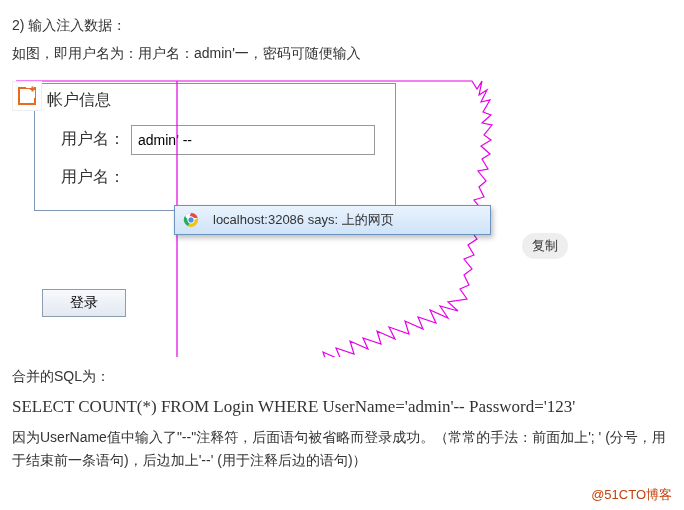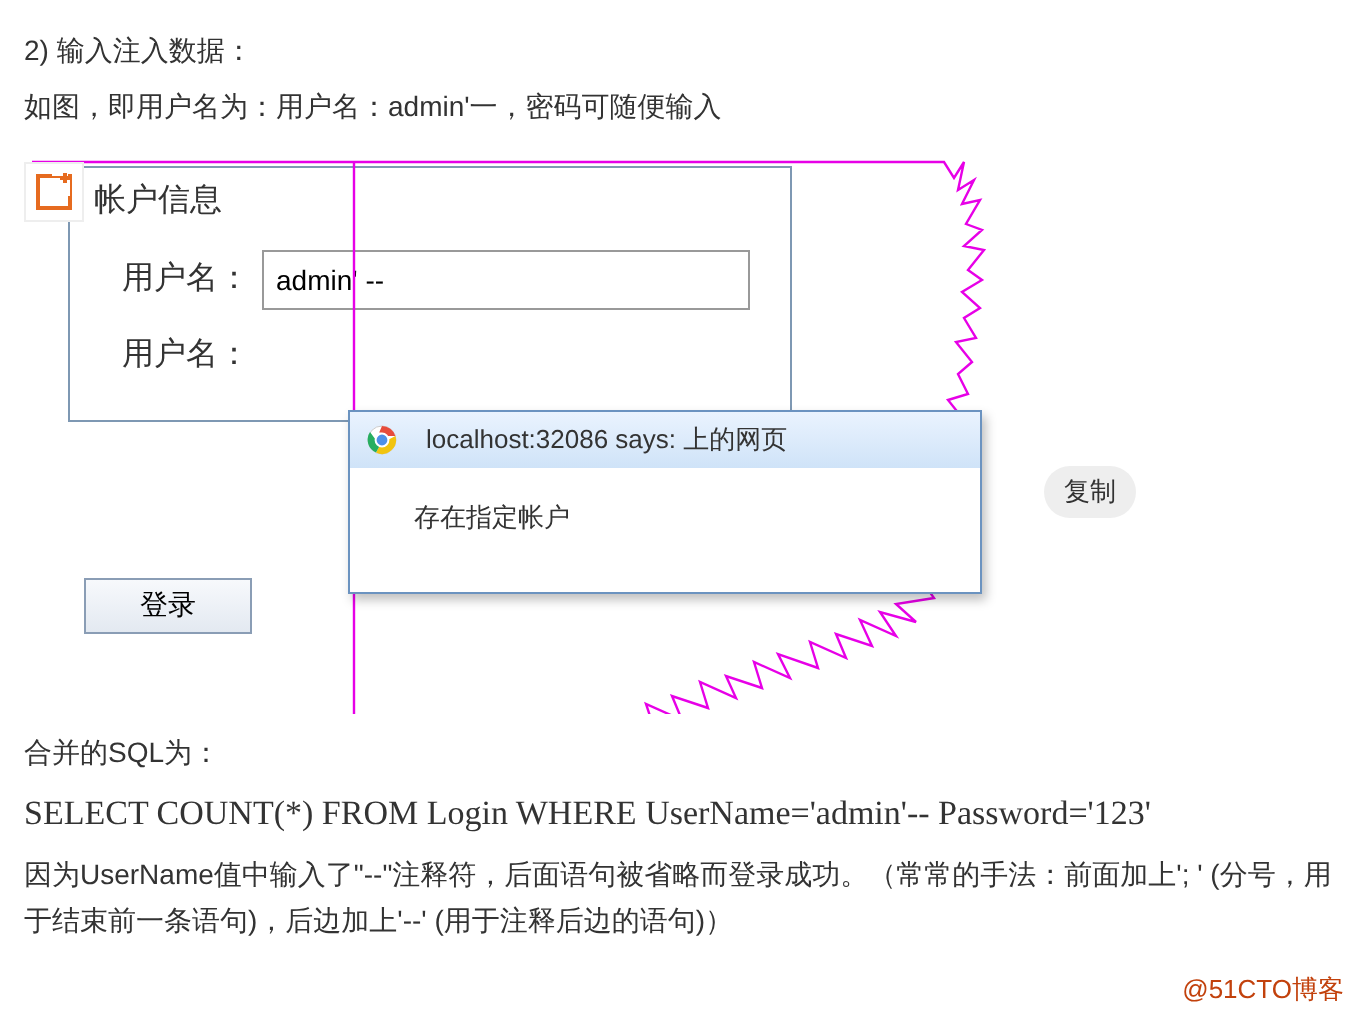--- a/index.html
+++ b/index.html
@@ -169,21 +169,20 @@
             <circle cx="8" cy="8" r="7" fill="#fff" stroke="#ccc" stroke-width="0.5"></circle>
             <path d="M8 1 A7 7 0 0 1 14.7 6 L9.5 6 A3 3 0 0 0 6.6 4.2 Z" fill="#e74c3c"></path>
             <path d="M14.7 6 A7 7 0 0 1 5 14.3 L7.4 10 A3 3 0 0 0 10.9 8 L14.7 6 Z" fill="#f1c40f"></path>
             <path d="M5 14.3 A7 7 0 0 1 2 4 L5.4 8.6 A3 3 0 0 0 7.4 10 Z" fill="#27ae60"></path>
             <circle cx="8" cy="8" r="3.2" fill="#4d90e8"></circle>
             <circle cx="8" cy="8" r="3.2" fill="none" stroke="#fff" stroke-width="1"></circle>
           </svg>
         </span>
         <span>localhost:32086 says: 上的网页</span>
       </div>
-      <div class="dialog-body">存在指定帐户</div>
     </div>
 
     <svg class="jagged-border" viewBox="0 0 485 280" preserveAspectRatio="none">
       <path d="M4 4 H460 l5 8 l5 -8 l-3 14 l8 -5 l-6 12 l9 -2 l-7 12 l8 3 l-9 8 l10 2 l-8 10 l7 5 l-10 6 l9 8 l-8 5 l6 10 l-10 2 l8 10 l-7 6 l5 10 l-10 3 l8 10 l-8 6 l6 10 l-10 3 l7 10 l-9 6 l6 10 l-10 4 l8 10 l-8 6 l5 10 l-9 4 l7 10 l-19 3 l10 9 l-18 -5 l8 12 l-18 -8 l6 13 l-18 -6 l5 12 l-18 -8 l4 13 l-20 -7 l6 12 l-18 -8 l4 13 l-18 -6 l5 11 l-18 -8 l4 13 l-18 -6 l5 12 l-18 -8 l4 12 l-18 -5 l5 12 l-18 -8 l4 13 l-18 -6 l5 12 l-18 -8 l3 12 l-18 -5 l5 12 l-18 -8 l4 13 l-18 -6 l5 11 l-18 -8 l4 13 l-18 -6 l5 12 l-18 -8 l-10 6 V4 Z" fill="none" stroke="#e700e7" stroke-width="1.2"></path>
     </svg>
 
   </div>
 
   <div class="copy-btn">复制</div>
 </div>

